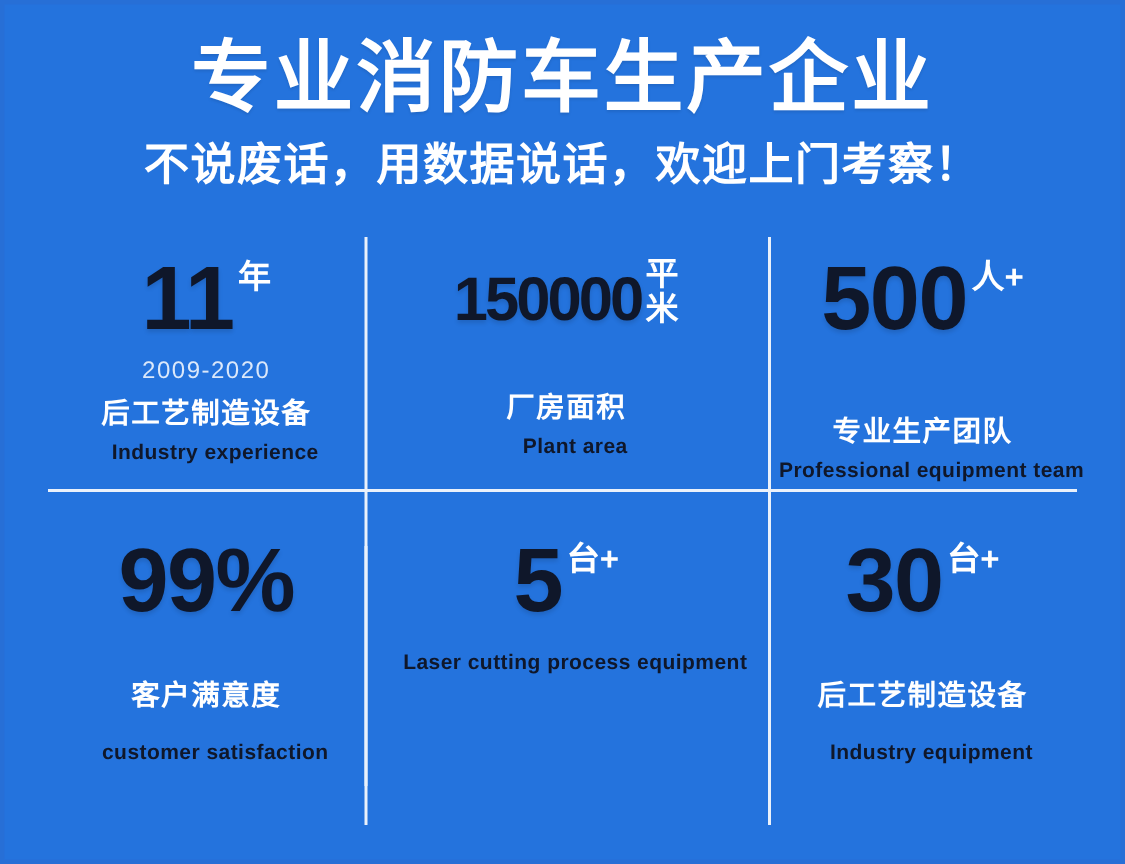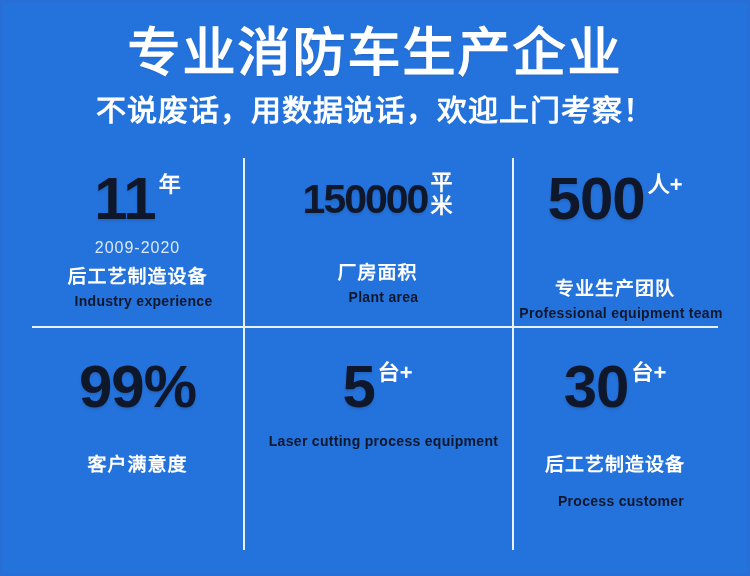--- a/index.html
+++ b/index.html
@@ -207,37 +207,38 @@
       </div>
       <div class="label-cn" style="margin-top:46px">专业生产团队</div>
       <div class="label-en">Professional equipment team</div>
     </div>
 
     <div class="cell row2">
       <div class="bignum-line">
         <span class="bignum">99%</span>
       </div>
       <div class="label-cn" style="margin-top:22px">客户满意度</div>
+      <div class="label-en">customer satisfaction</div>
     </div>
 
     <div class="cell row2">
       <div class="bignum-line">
         <span class="bignum">5</span>
         <span class="unit">台+</span>
       </div>
       <div class="label-en">Laser cutting process equipment</div>
     </div>
 
     <div class="cell row2">
       <div class="bignum-line">
         <span class="bignum">30</span>
         <span class="unit">台+</span>
       </div>
       <div class="label-cn" style="margin-top:22px">后工艺制造设备</div>
-      <div class="label-en">Process customer</div>
+      <div class="label-en">Industry equipment</div>
     </div>
 
   </div>
 
   <div class="stub s1"></div>
   <div class="stub s2"></div>
 
 </div>
 
 </body></html>

